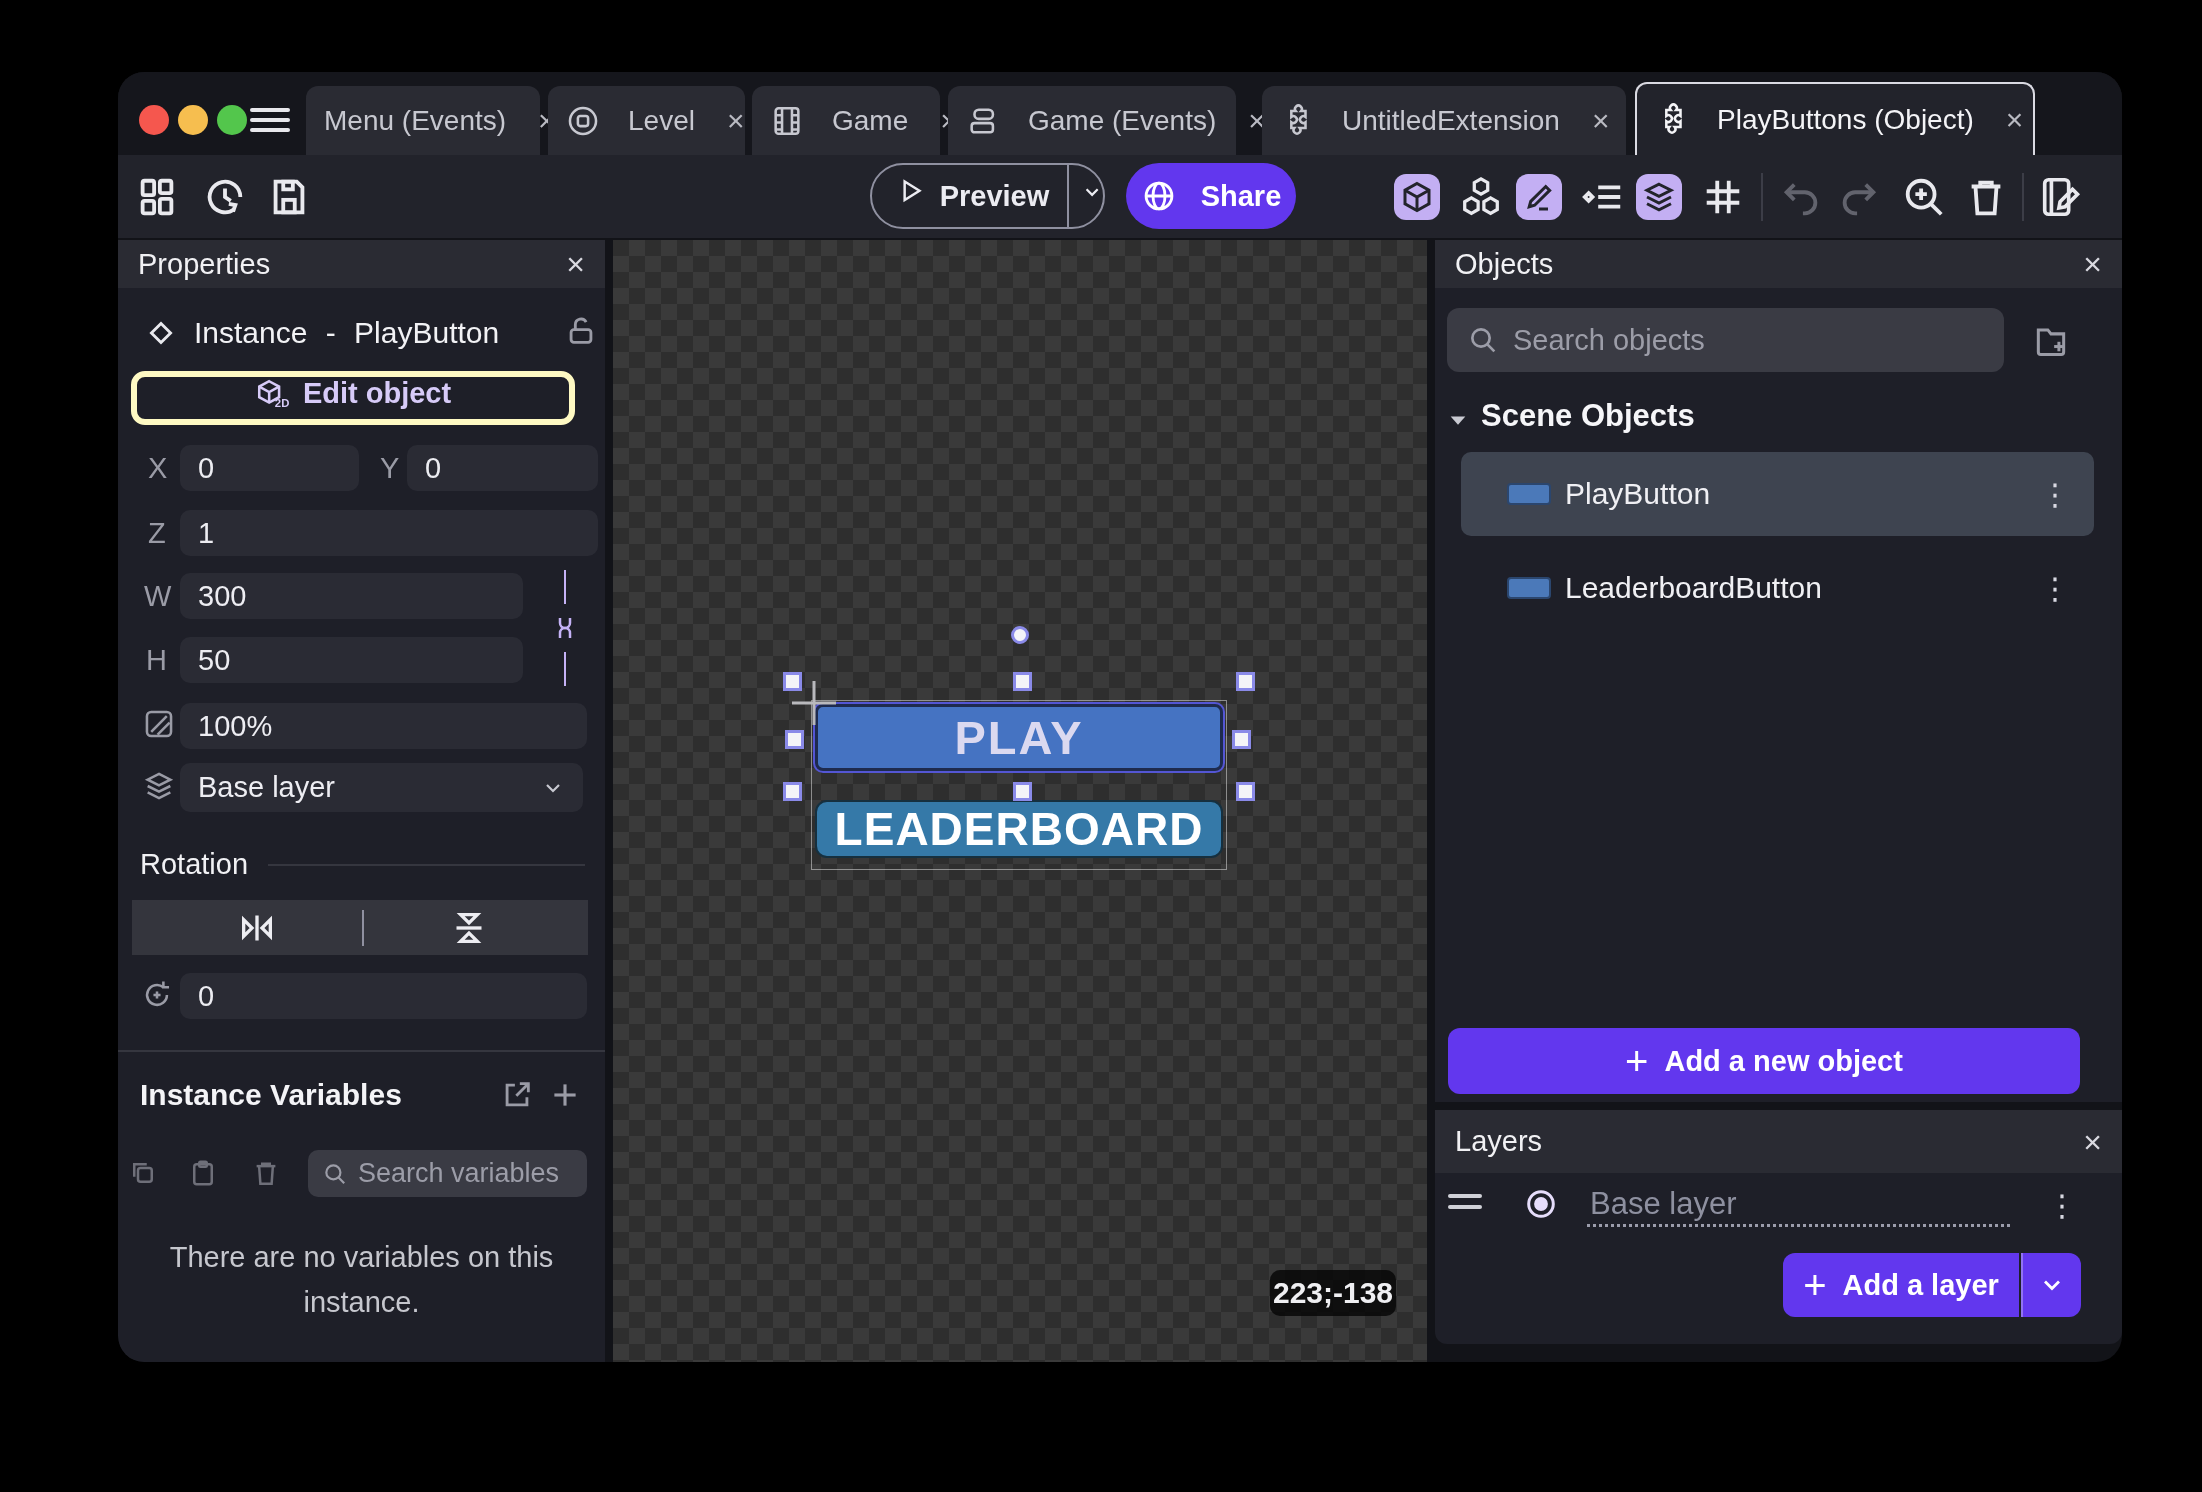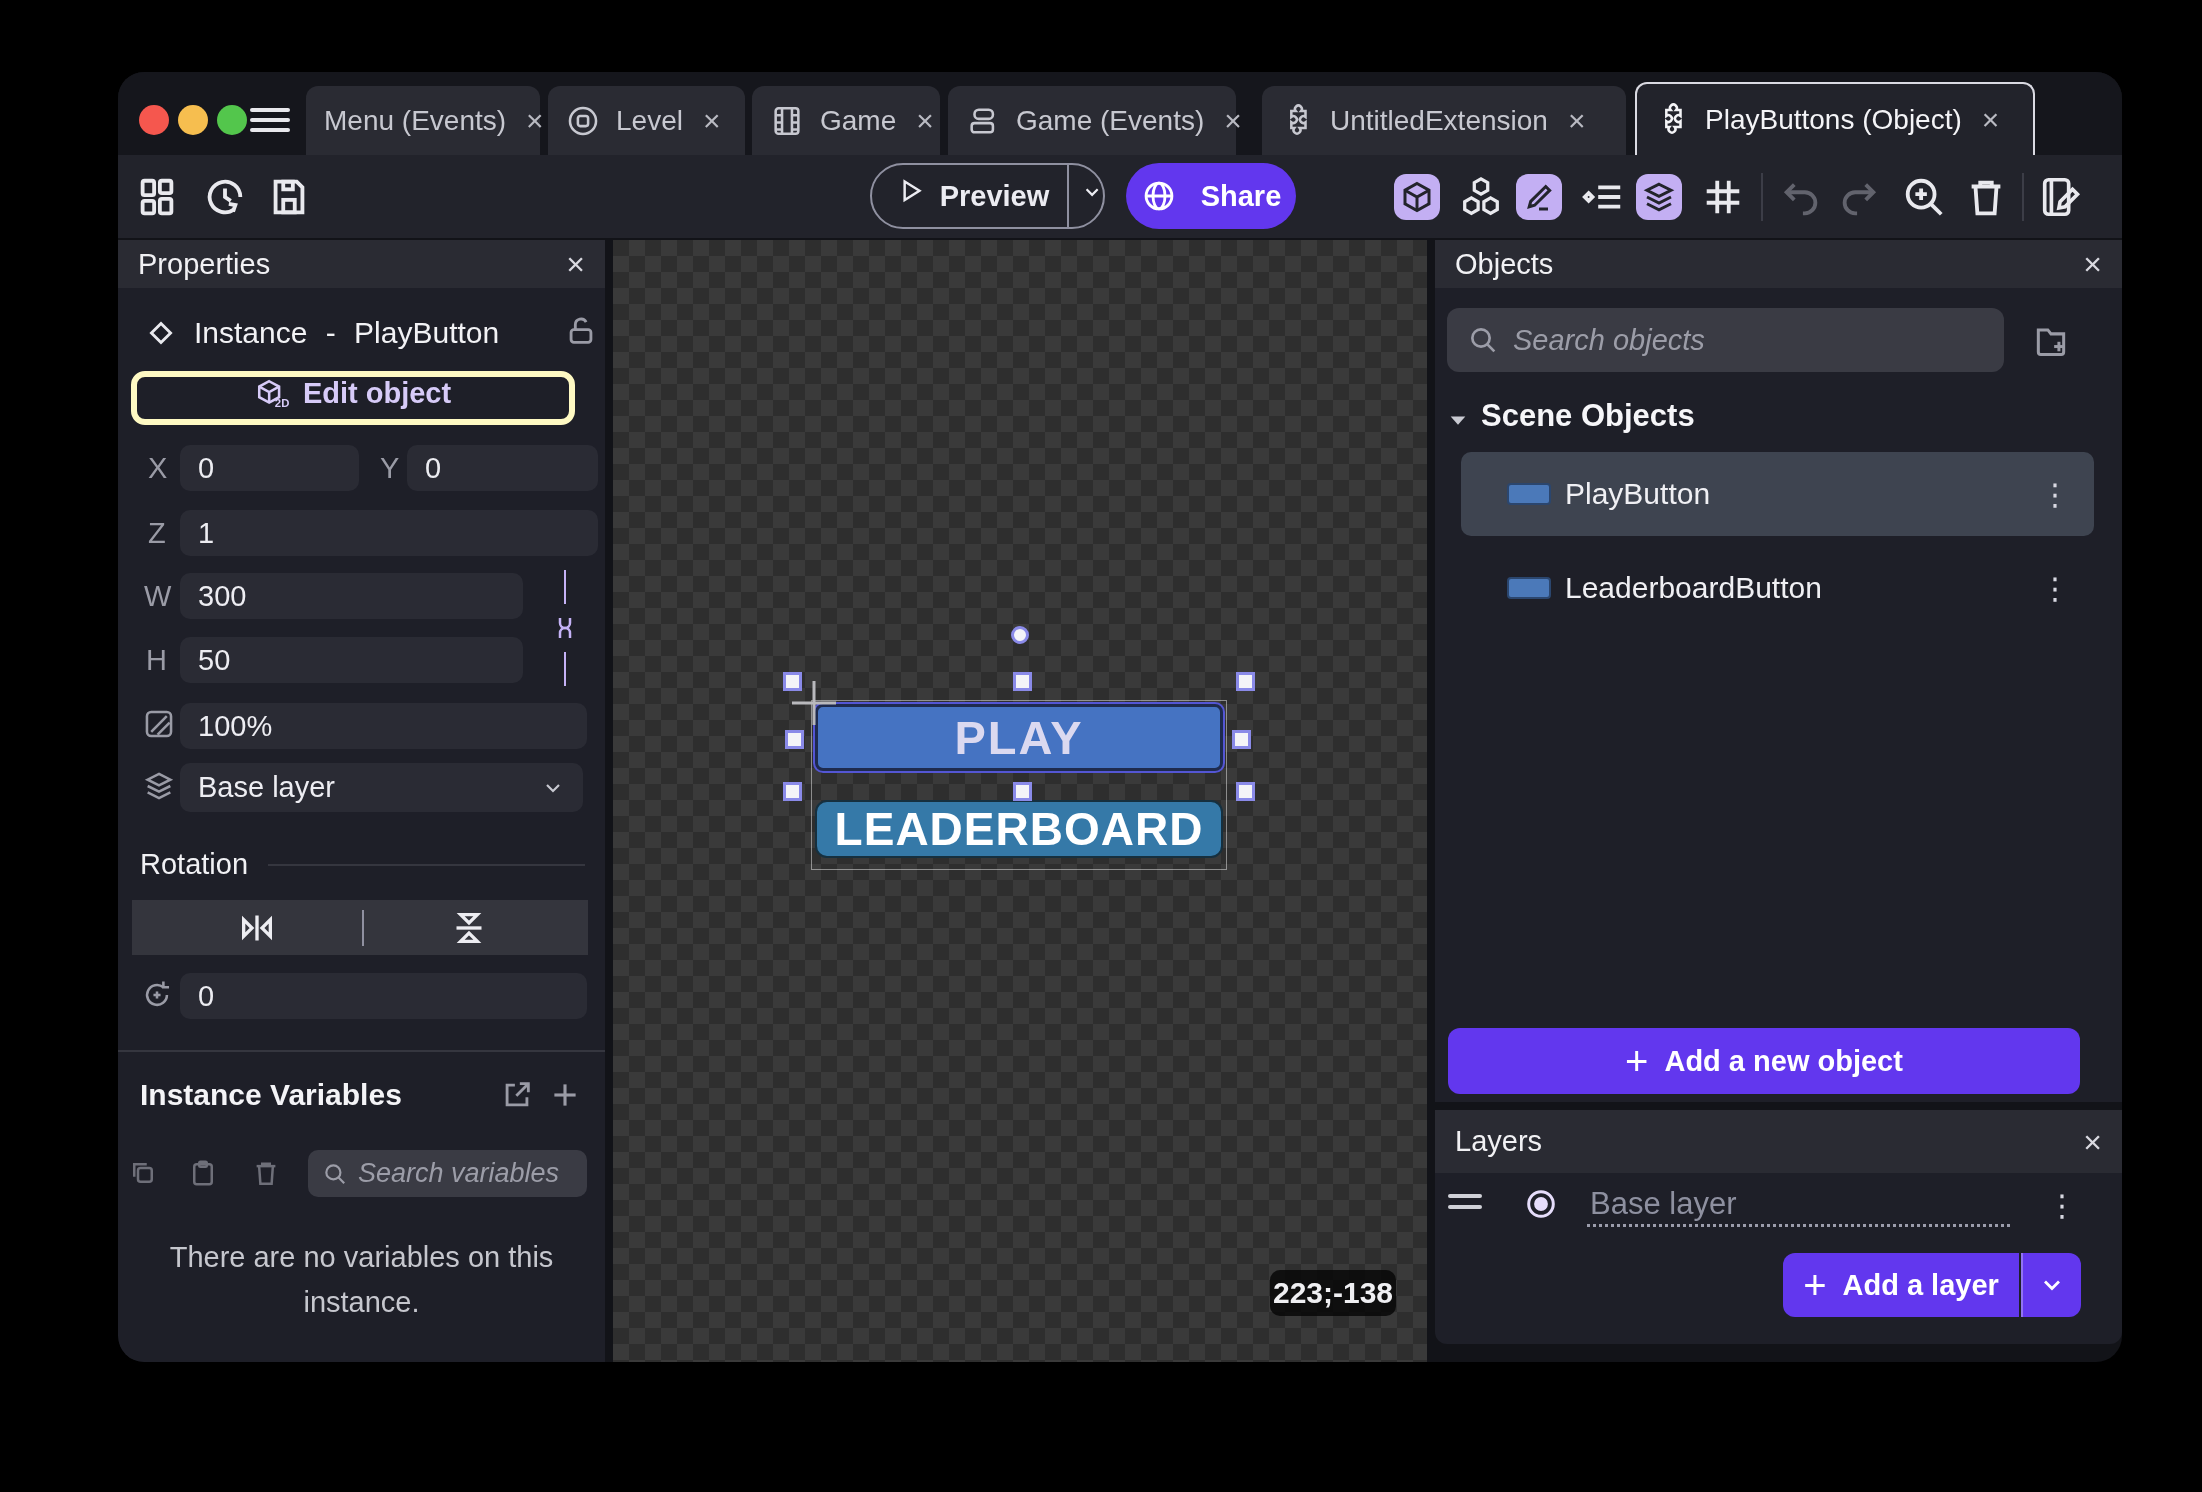--- a/index.html
+++ b/index.html
@@ -5,26 +5,26 @@
   * { margin:0; padding:0; box-sizing:border-box; }
   html,body { width:2202px; height:1492px; background:#000; font-family:"Liberation Sans", sans-serif; }
   .abs { position:absolute; }
   #window {
     position:absolute; left:118px; top:72px; width:2004px; height:1290px;
     background:#121318; border-radius:26px; overflow:hidden;
     box-shadow:0 30px 90px rgba(0,0,0,.85);
   }
   
   #tabstrip { position:absolute; left:0; top:0; width:2004px; height:83px; background:#15161C; }
-  .light { position:absolute; top:33px; width:30px; height:30px; border-radius:50%;font-style:italic; }
+  .light { position:absolute; top:33px; width:30px; height:30px; border-radius:50%; }
   #hamburger { position:absolute; left:132px; top:36px; width:40px; height:26px; cursor:pointer; }
   #hamburger div { height:4px; background:#E8E8EC; border-radius:2px; margin-bottom:6px; }
   .tab {
     position:absolute; top:14px; height:69px; background:#2A2B33; border-radius:12px 12px 0 0;
-    display:flex; align-items:center; gap:16px; padding:16px 18px; color:#C7C8D0; font-size:28px;
+    display:flex; align-items:center; gap:28px; padding:16px 18px; color:#C7C8D0; font-size:28px;
     cursor:pointer; white-space:nowrap;
   }
   .tab.active { background:#22232B; border:2px solid #DADAE2; border-bottom:none; color:#F4F4F7; top:10px; height:73px; }
   .tab .ticon { width:34px; height:34px; flex:0 0 auto; color:inherit; }
   .tab .tclose { font-size:30px; color:#B9BAC2; padding-left:4px; }
   
   #toolbar { position:absolute; left:0; top:83px; width:2004px; height:83px; background:#22232B;padding-left:37px; }
   .tbicon { position:absolute; top:19px; width:46px; height:46px; color:#E9E9EE; cursor:pointer; }
   .tbicon.dim { color:#62636D; }
   .tbicon.activebg { background:#C3AFF3; color:#23242C; border-radius:12px; padding:5px; }

